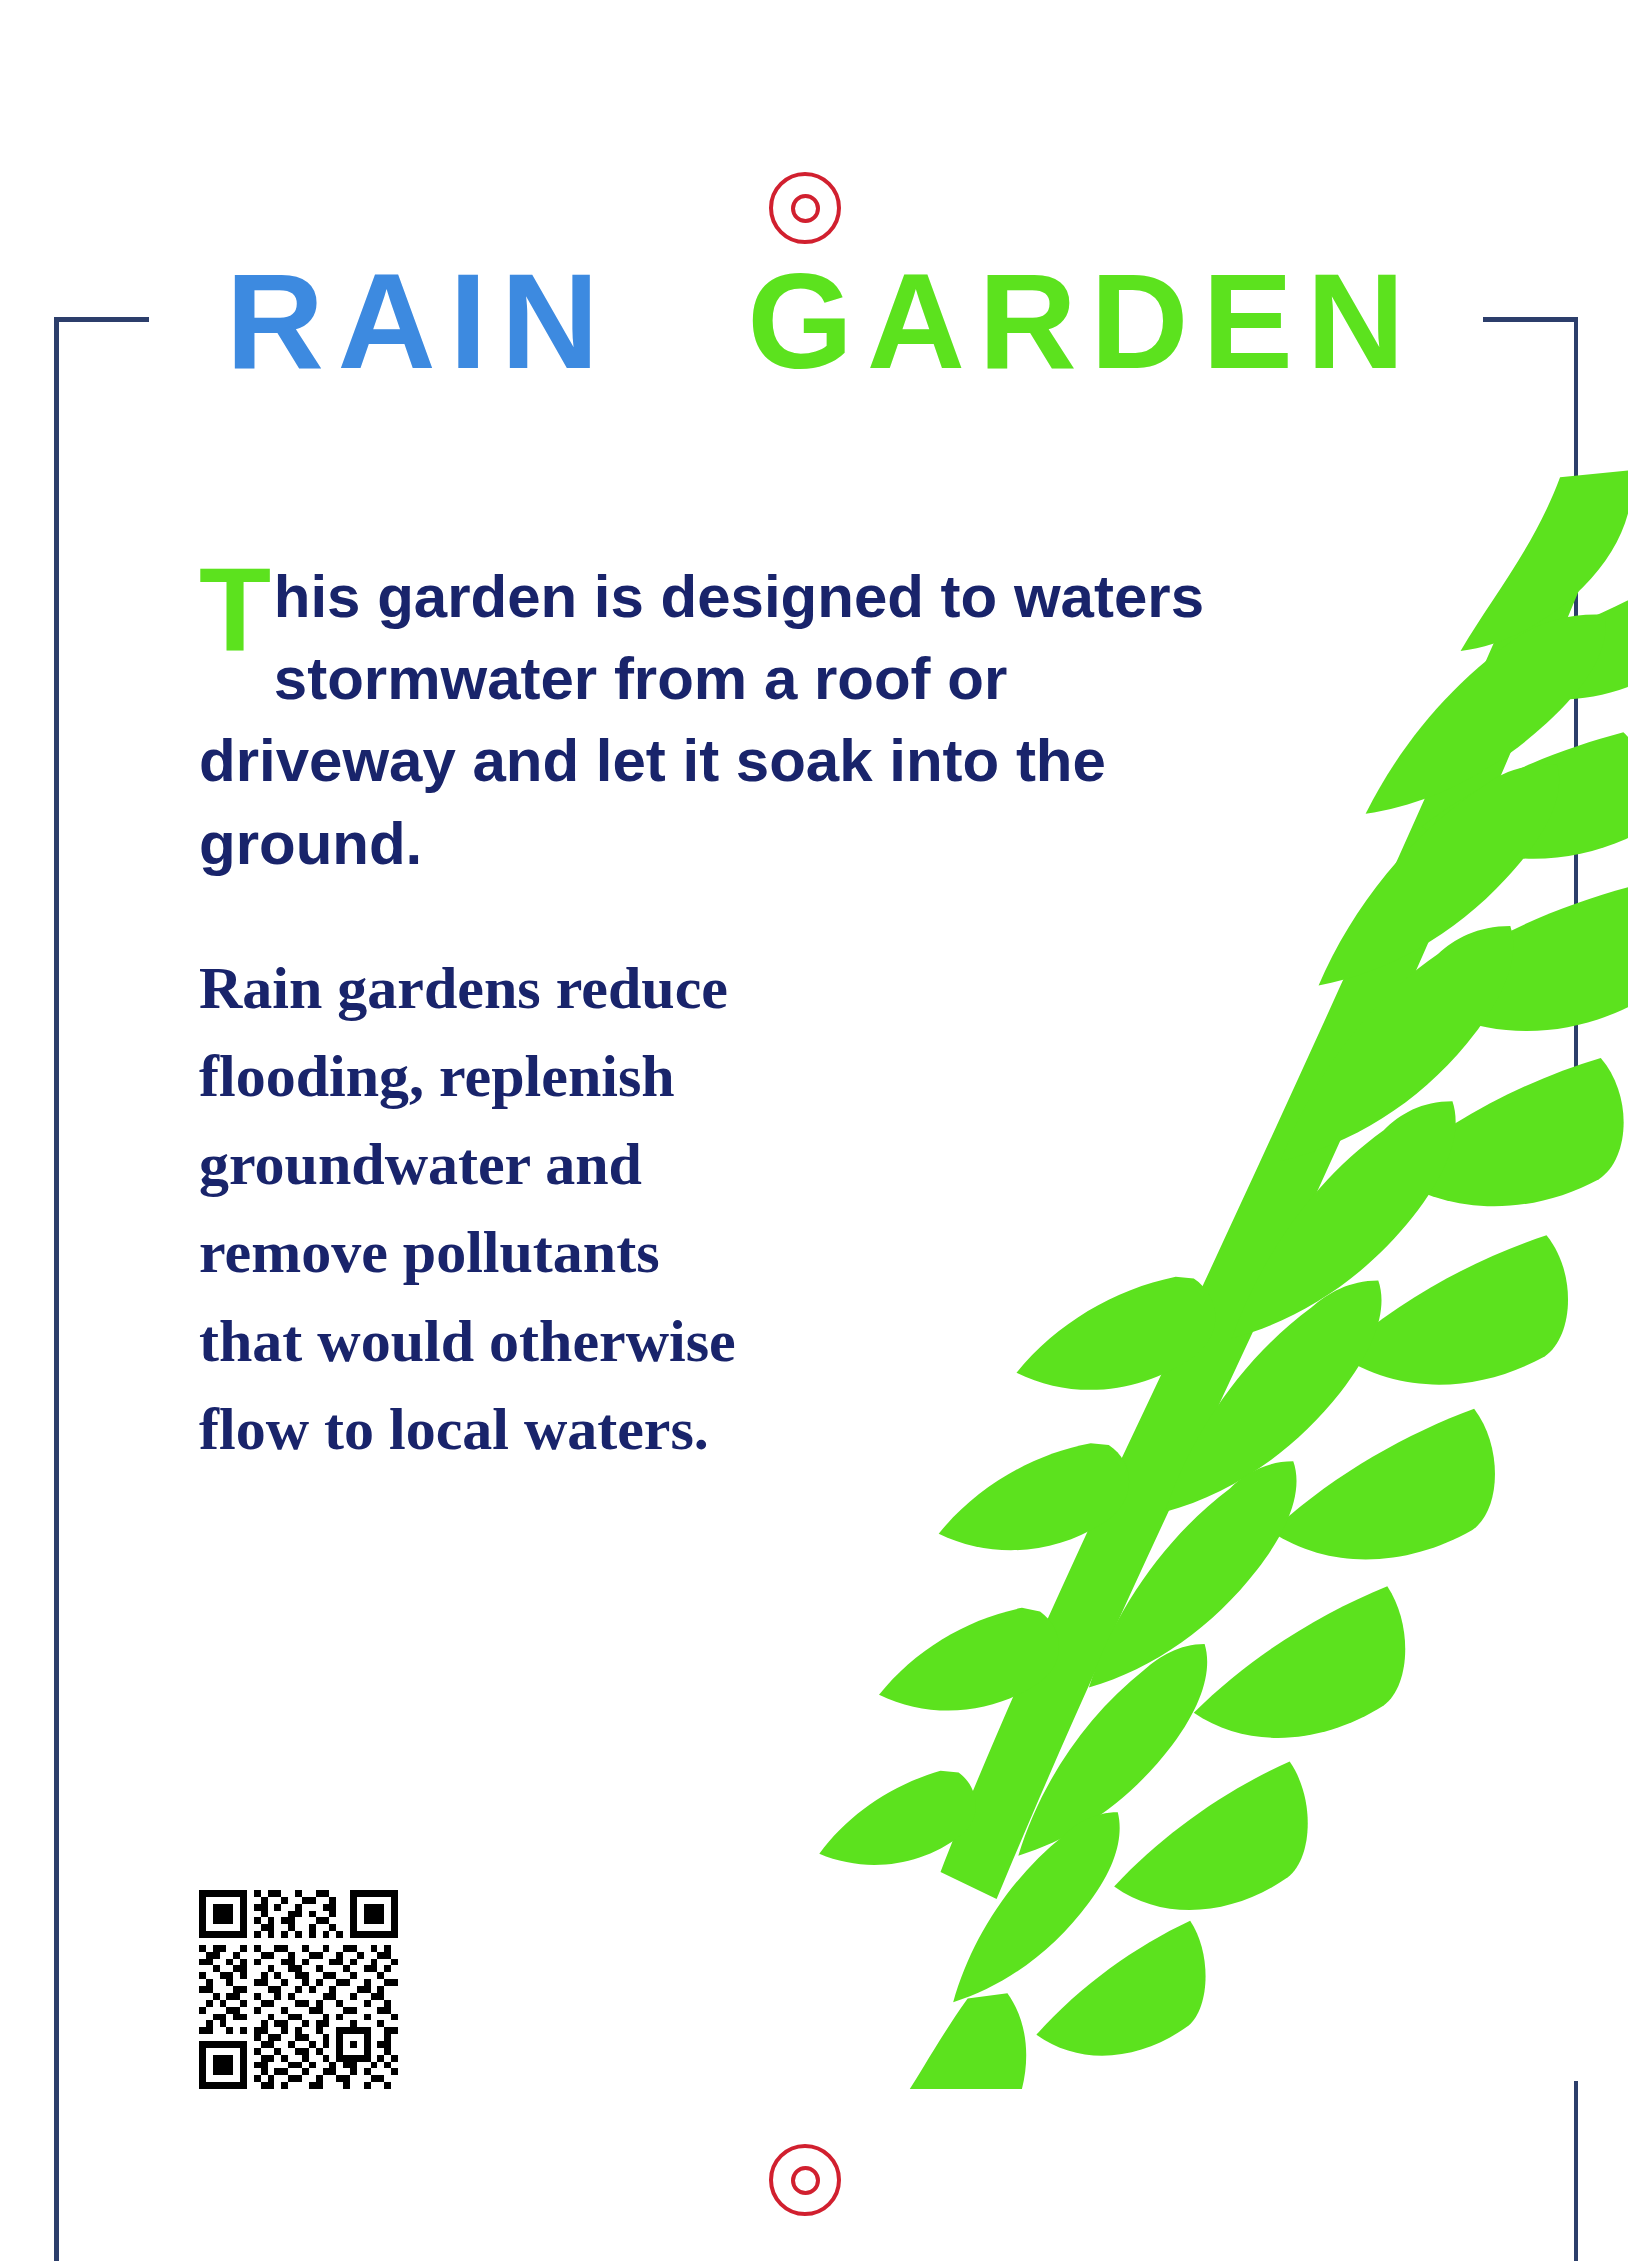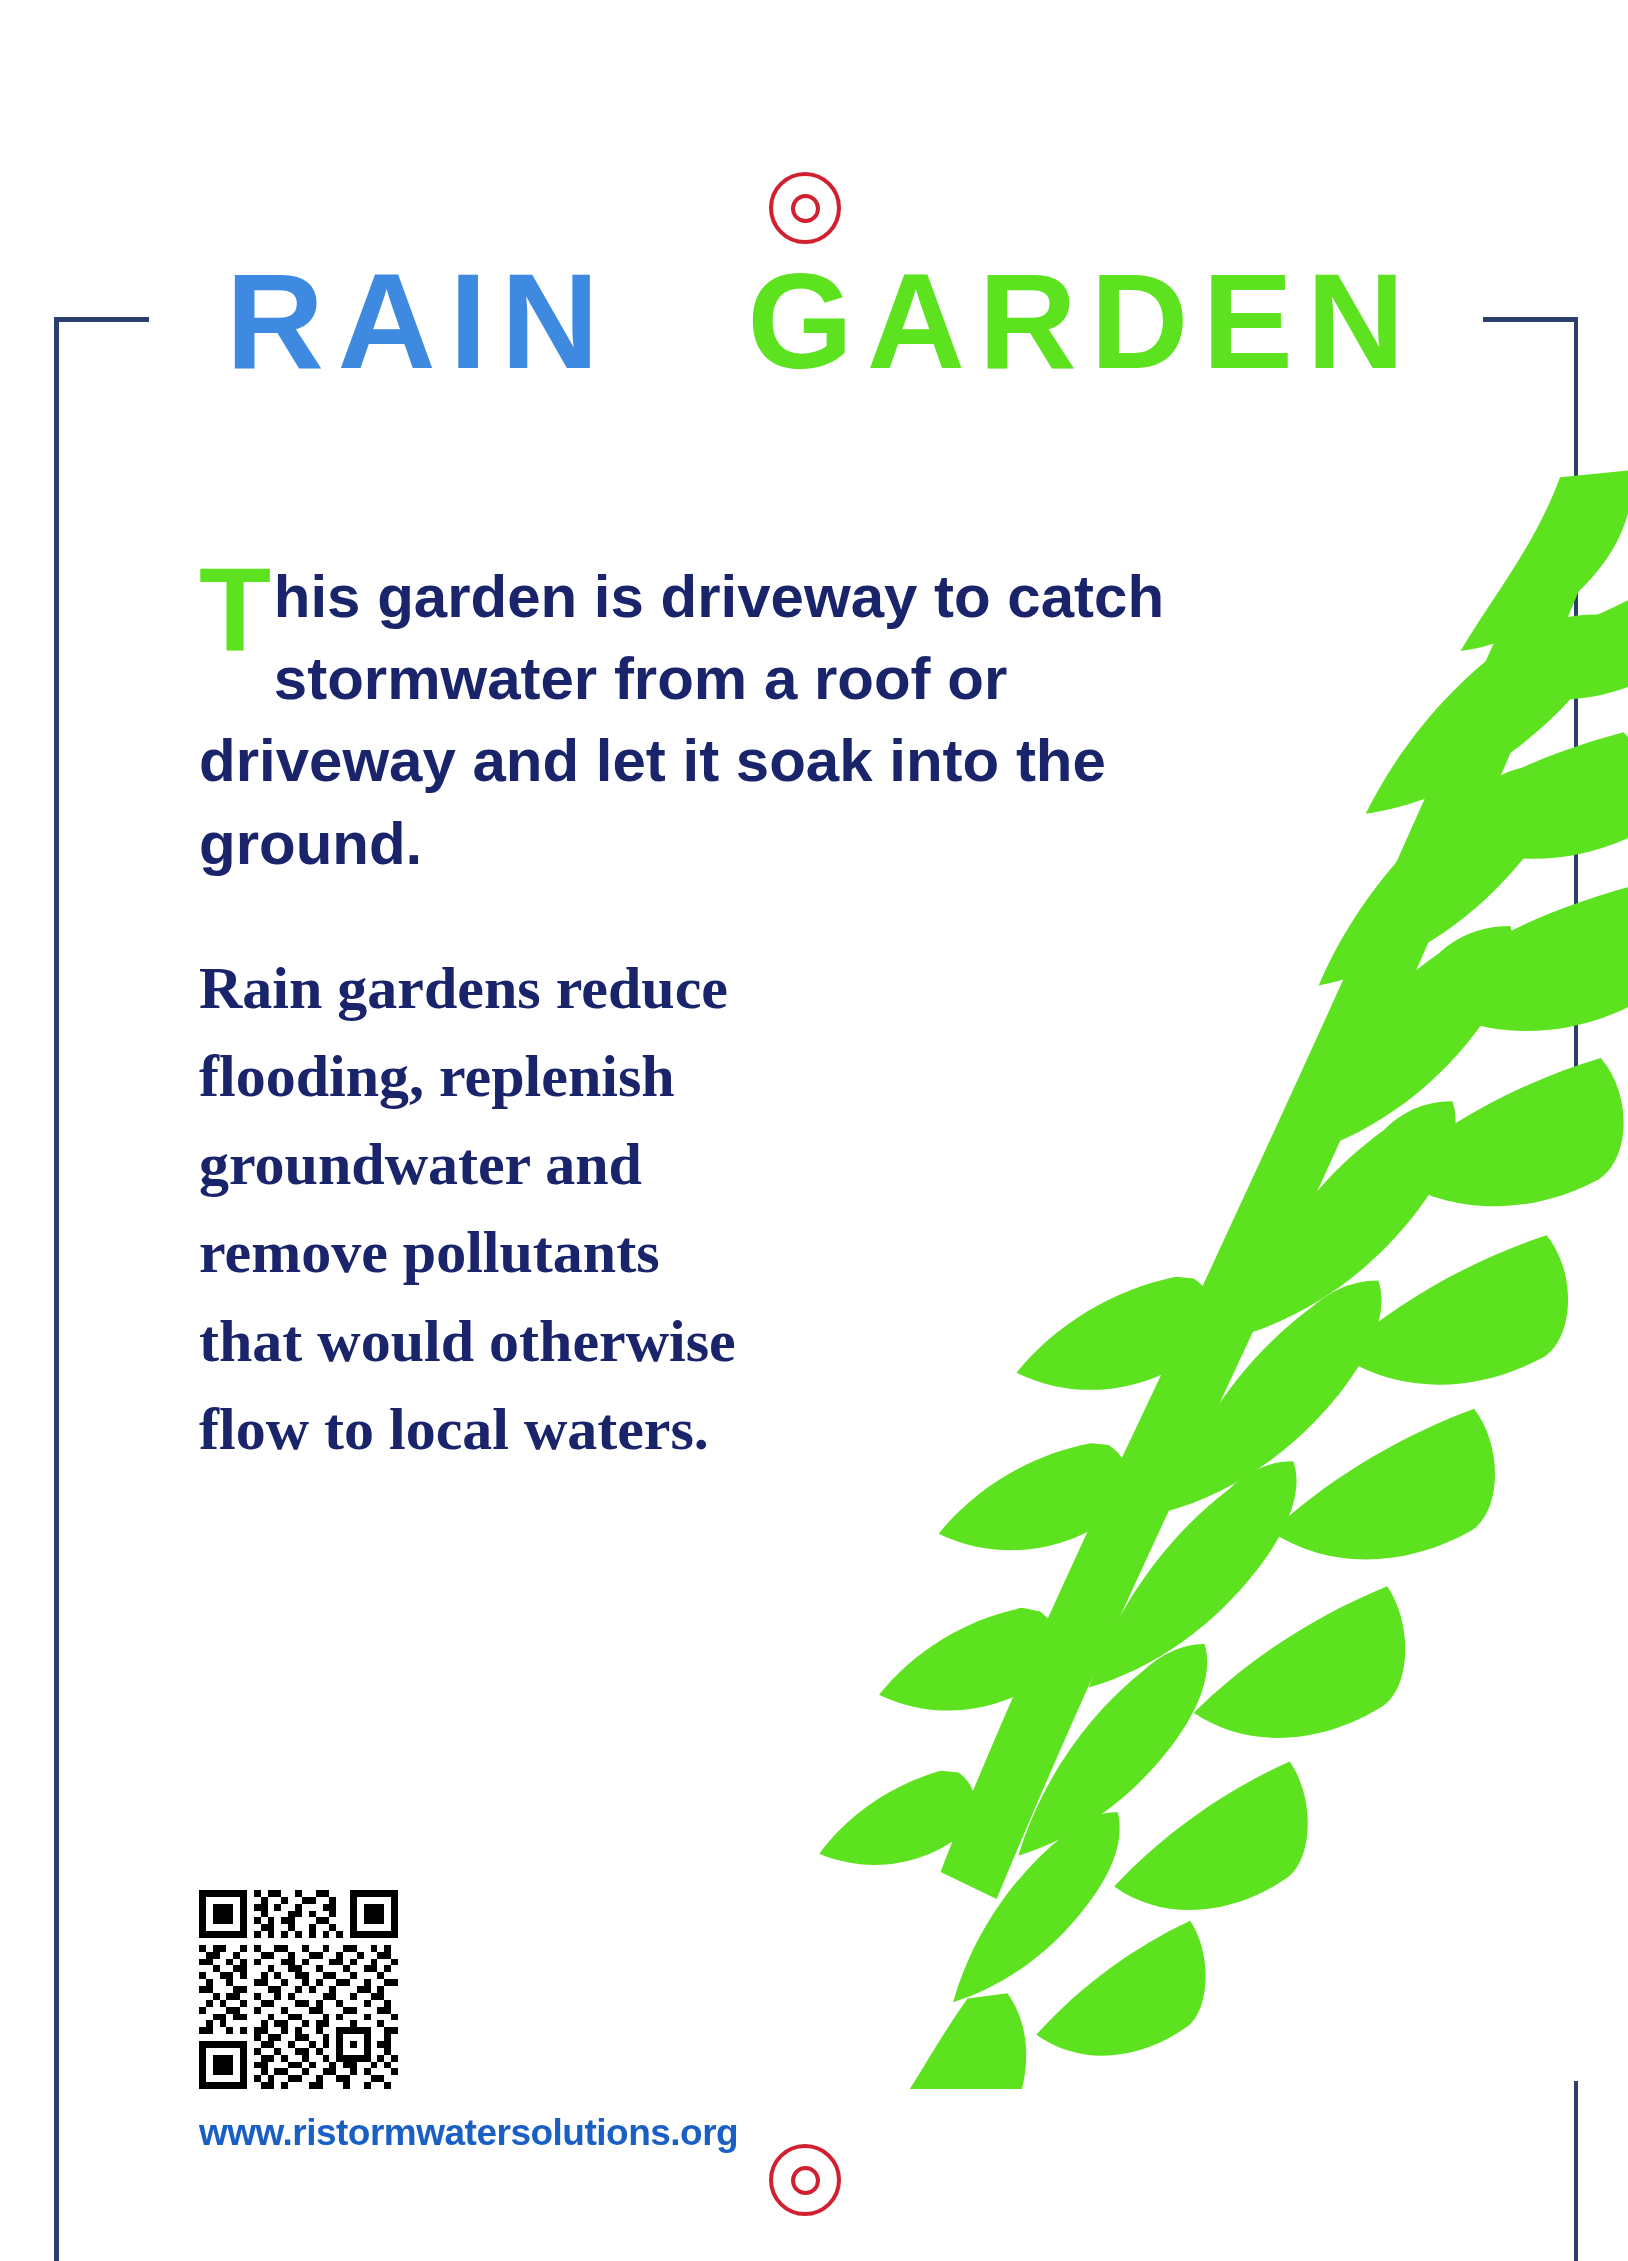--- a/index.html
+++ b/index.html
@@ -202,21 +202,21 @@
       <path d="M360 1700 C 330 1742, 308 1782, 296 1800 L 420 1800 C 430 1760, 424 1722, 404 1694 Z"></path>
 
       <path d="M420 1268 C 360 1280, 302 1314, 262 1364 C 320 1392, 388 1386, 440 1350 C 470 1328, 466 1290, 440 1272 Z"></path>
       <path d="M330 1448 C 276 1464, 228 1496, 196 1540 C 248 1562, 308 1554, 352 1520 C 378 1500, 372 1466, 350 1450 Z"></path>
       <path d="M496 1086 C 432 1098, 370 1134, 328 1186 C 390 1216, 462 1208, 516 1170 C 548 1146, 544 1106, 516 1088 Z"></path>
       <path d="M590 902 C 522 916, 458 954, 414 1008 C 478 1040, 554 1030, 610 990 C 644 966, 640 924, 610 904 Z"></path>
     </g>
   </svg>
 
   <div class="copy">
-    <p class="para1"><span class="dropcap">T</span><span>his garden is driveway to catch stormwater from a roof or driveway and let it soak into the ground.</span></p>
+    <p class="para1"><span class="dropcap">T</span><span>his garden is designed to waters stormwater from a roof or driveway and let it soak into the ground.</span></p>
     <p class="para2">Rain gardens reduce flooding, replenish groundwater and remove pollutants that would otherwise flow to local waters.</p>
   </div>
 
   <svg class="qr" viewBox="0 0 29 29" shape-rendering="crispEdges">
     <rect width="29" height="29" fill="#ffffff"></rect>
     <g fill="#000000">
 
       <rect x="0" y="0" width="7" height="1"></rect>
         <rect x="0" y="6" width="7" height="1"></rect>
       <rect x="0" y="0" width="1" height="7"></rect>
@@ -429,16 +429,15 @@
         <rect x="25" y="27" width="2" height="1"></rect>
       <rect x="9" y="28" width="2" height="1"></rect>
         <rect x="12" y="28" width="1" height="1"></rect>
       <rect x="16" y="28" width="2" height="1"></rect>
         <rect x="21" y="28" width="1" height="1"></rect>
       <rect x="24" y="28" width="1" height="1"></rect>
         <rect x="27" y="28" width="1" height="1"></rect>
     </g>
   </svg>
 
-  <div class="url">www.ristormwatersolutions.org</div>
 
 </div>
 
 
 </body></html>

